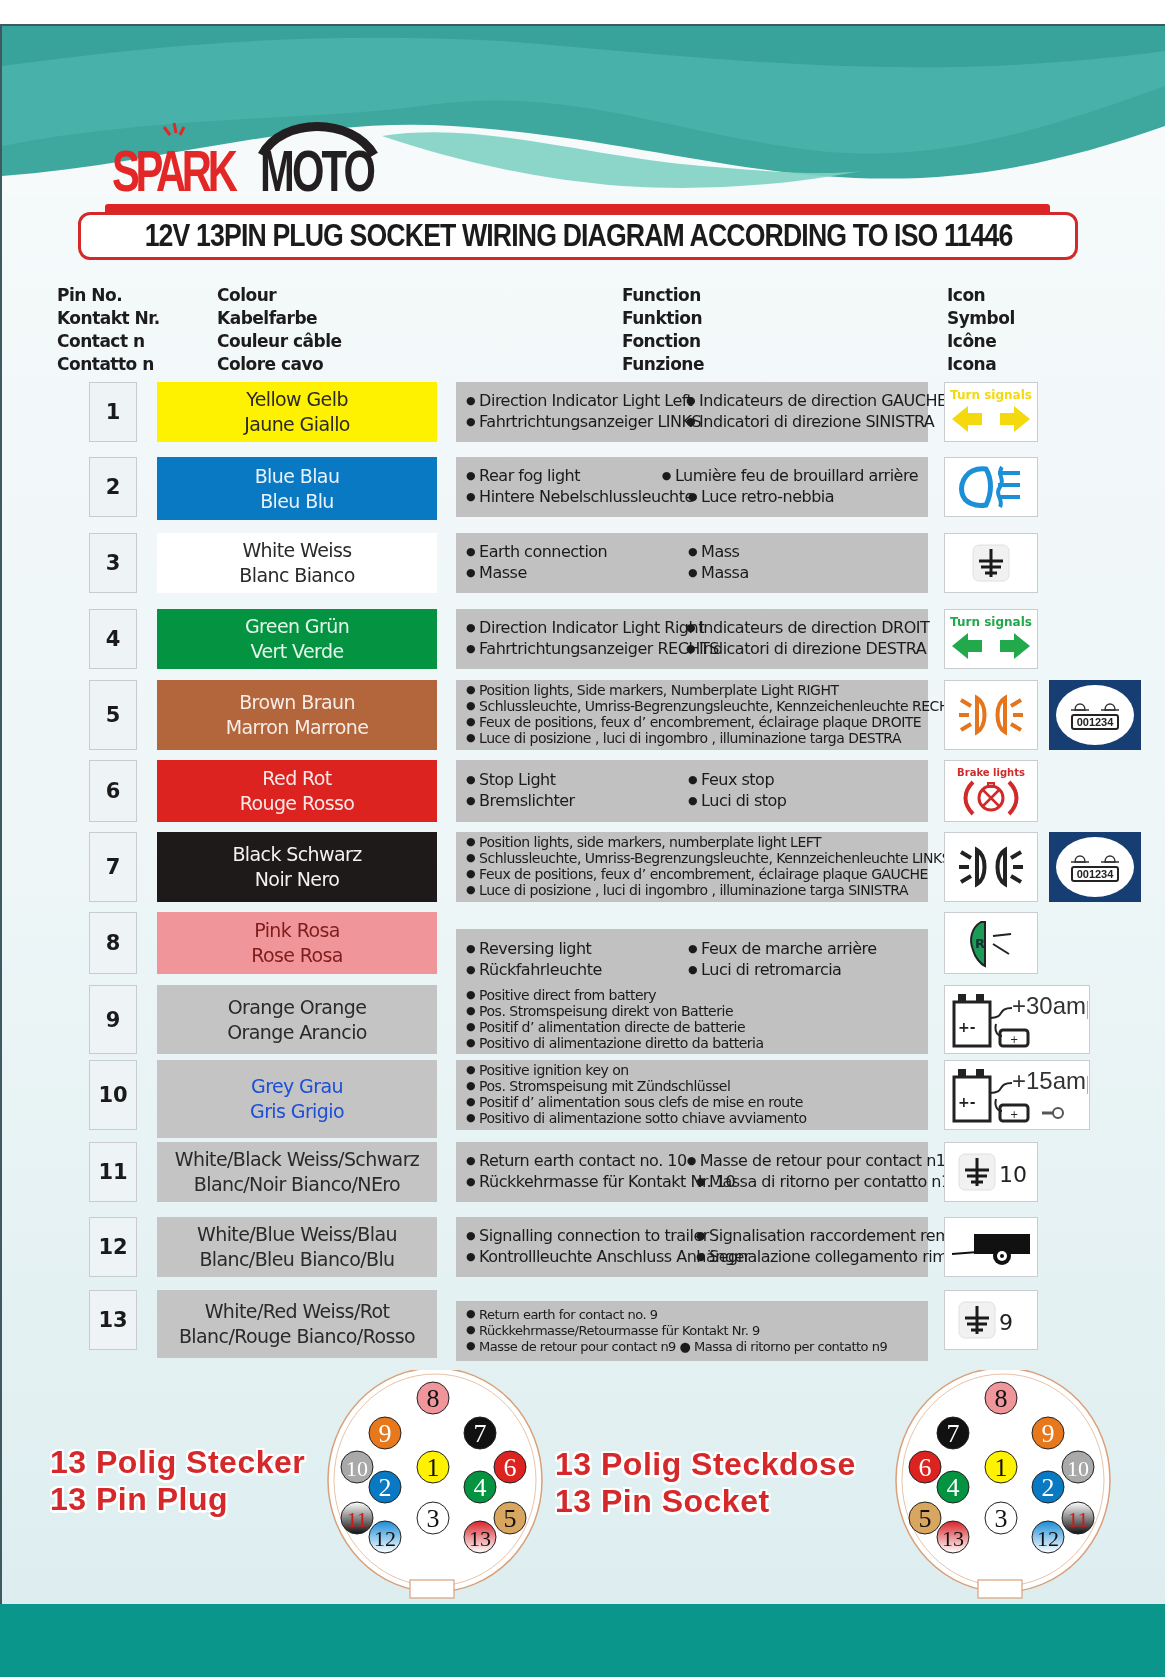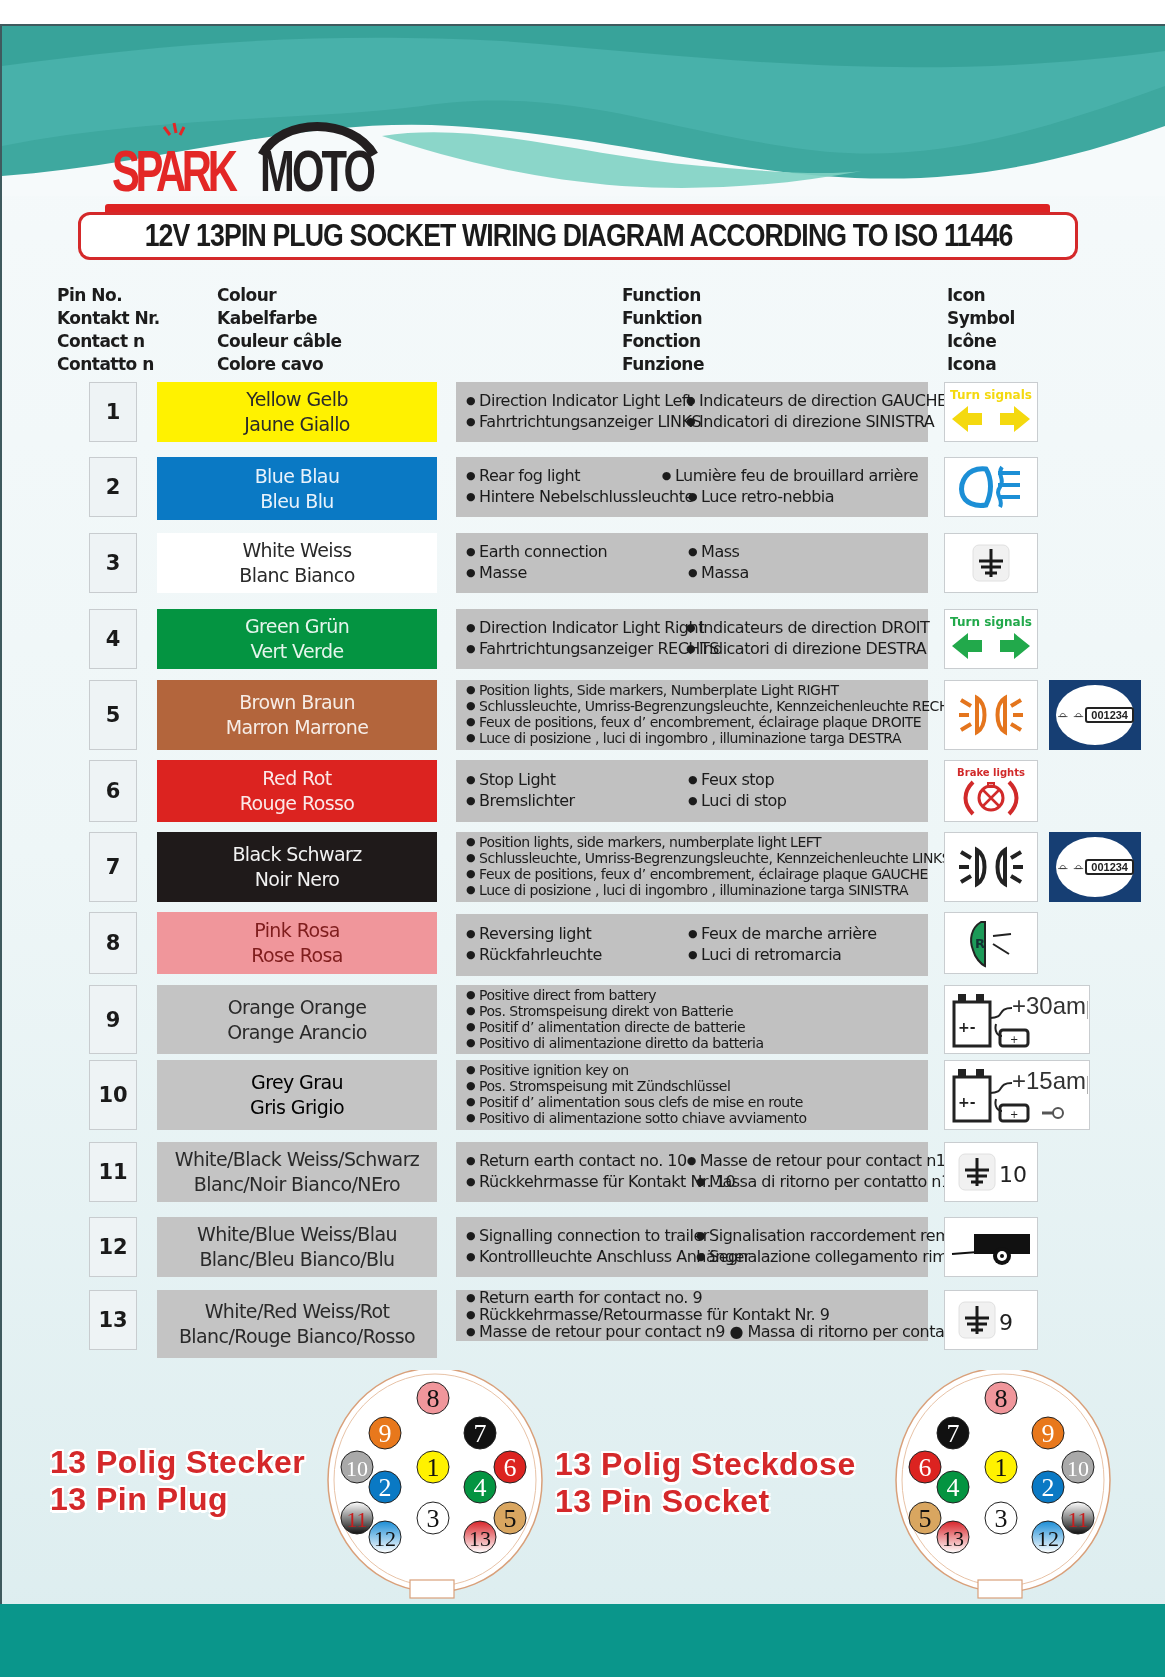--- a/index.html
+++ b/index.html
@@ -17,21 +17,21 @@
   .hdr div { white-space: nowrap; }
   .row { position: absolute; left: 0; width: 1165px; }
   .pin { position: absolute; left: 87px; width: 48px; border: 1px solid #c8cccf; background: #eef3f5; display: flex; align-items: center; justify-content: center; font-weight: bold; font-size: 21px; color: #1a1a1a; }
   .colour { position: absolute; left: 155px; width: 280px; display: flex; flex-direction: column; align-items: center; justify-content: center; font-size: 19px; line-height: 25px; letter-spacing: -0.6px; }
   .func { position: absolute; left: 454px; width: 472px; background: #c1c1c1; padding: 0 10px; display: flex; flex-direction: column; justify-content: center; color: #1b1b1b; letter-spacing: -0.5px; }
   .func .l { white-space: nowrap; display: flex; }
   .func .c { display: inline-block; }
   .func .dot::before { content: "\25CF"; font-size: 11px; margin-right: 4px; position: relative; top: -2px; }
   .icon { position: absolute; left: 942px; width: 94px; background: #fff; border: 1px solid #c9cdd0; display: flex; align-items: center; justify-content: center; flex-direction: column; }
   .plate { position: absolute; left: 1047px; width: 92px; background: #163e73; display: flex; align-items: center; justify-content: center; }
-  .plate-inner { width: 78px; height: 60px; border-radius: 50%; background: #fff; display: flex; flex-direction: row; align-items: center; justify-content: center; }
+  .plate-inner { width: 78px; height: 60px; border-radius: 50%; background: #fff; display: flex; flex-direction: column; align-items: center; justify-content: center; }
   .plate-num { border: 2px solid #222; border-radius: 3px; font-size: 11px; font-weight: bold; padding: 0 4px; color: #222; font-family: "Liberation Sans", sans-serif; }
   .bottom-label { position: absolute; font-family: "Liberation Sans", sans-serif; font-weight: bold; font-size: 32px; line-height: 37px; color: #d4282a; text-shadow: -2px -2px 0 #fff, 2px -2px 0 #fff, -2px 2px 0 #fff, 2px 2px 0 #fff, 0 3px 0 #fff; white-space: nowrap; letter-spacing: 0.5px; }
   .footer { position: absolute; left: 0; top: 1604px; width: 1165px; height: 73px; background: #0a968b; }
   .connector { position: absolute; }
 </style>
 </head>
 <body>
 
 <div class="page">
 
@@ -279,21 +279,21 @@
             <span class="plate-num">001234</span>
           </div>
         </div>
     </div>
       <div class="row" style="top: 886px;">
       <div class="pin" style="top:0;height:62px">8</div>
       <div class="colour" style="top:0;height:62px;background:#f0969b;color:#7f1d1d">
         <div>Pink Rosa</div>
         <div>Rose Rosa</div>
       </div>
-      <div class="func" style="top:2px;height:62px;font-size:16px;line-height:19px">
+      <div class="func" style="top:17px;height:62px;font-size:16px;line-height:19px">
           <div class="l">
           <span class="c dot" style="width:222px">Reversing light</span>
           <span class="c dot">Feux de marche arrière</span>
           </div>
           <div class="l">
           <span class="c dot" style="width:222px">Rückfahrleuchte</span>
           <span class="c dot">Luci di retromarcia</span>
           </div>
         </div>
       <div class="icon" style="top:0;height:62px;">
@@ -334,21 +334,21 @@
             <path d="M44,30 C60,30 50,20 66,20 M50,36 C48,44 52,48 56,48" fill="none" stroke="#222" stroke-width="2"></path>
             <rect x="54" y="42" width="28" height="16" rx="3" fill="none" stroke="#222" stroke-width="3"></rect>
             <text x="64" y="55" font-size="10" fill="#222" font-family="DejaVu Sans, sans-serif">+</text>
             <text x="66" y="26" font-size="24" fill="#333" font-family="Liberation Sans, sans-serif">+30amp</text>
           </svg>
         </div>
 
     </div>
       <div class="row" style="top: 1034px;">
       <div class="pin" style="top:0;height:70px">10</div>
-      <div class="colour" style="top:0;height:70px;background:#c4c4c4;color:#000000">
+      <div class="colour" style="top:0;height:78px;background:#c4c4c4;color:#1d4ed8">
         <div>Grey Grau</div>
         <div>Gris Grigio</div>
       </div>
       <div class="func" style="top:0;height:70px;font-size:14px;line-height:15px">
           <div class="l">
             <span class="c dot">Positive ignition key on</span>
           </div>
           <div class="l">
             <span class="c dot">Pos. Stromspeisung mit Zündschlüssel</span>
           </div>
@@ -426,21 +426,21 @@
           </svg>
         </div>
 
     </div>
       <div class="row" style="top: 1264px;">
       <div class="pin" style="top:0;height:60px">13</div>
       <div class="colour" style="top:0;height:68px;background:#c4c4c4;color:#2a2a2a">
         <div>White/Red  Weiss/Rot</div>
         <div>Blanc/Rouge  Bianco/Rosso</div>
       </div>
-      <div class="func" style="top:0;height:51px;font-size:16px;line-height:15px">
+      <div class="func" style="top:11px;height:60px;font-size:13px;line-height:15px">
           <div class="l">
             <span class="c dot">Return earth for contact no. 9</span>
           </div>
           <div class="l">
             <span class="c dot">Rückkehrmasse/Retourmasse für Kontakt Nr. 9</span>
           </div>
           <div class="l">
             <span class="c dot">Masse de retour pour contact n9  ● Massa di ritorno per contatto n9</span>
           </div>
         </div>

